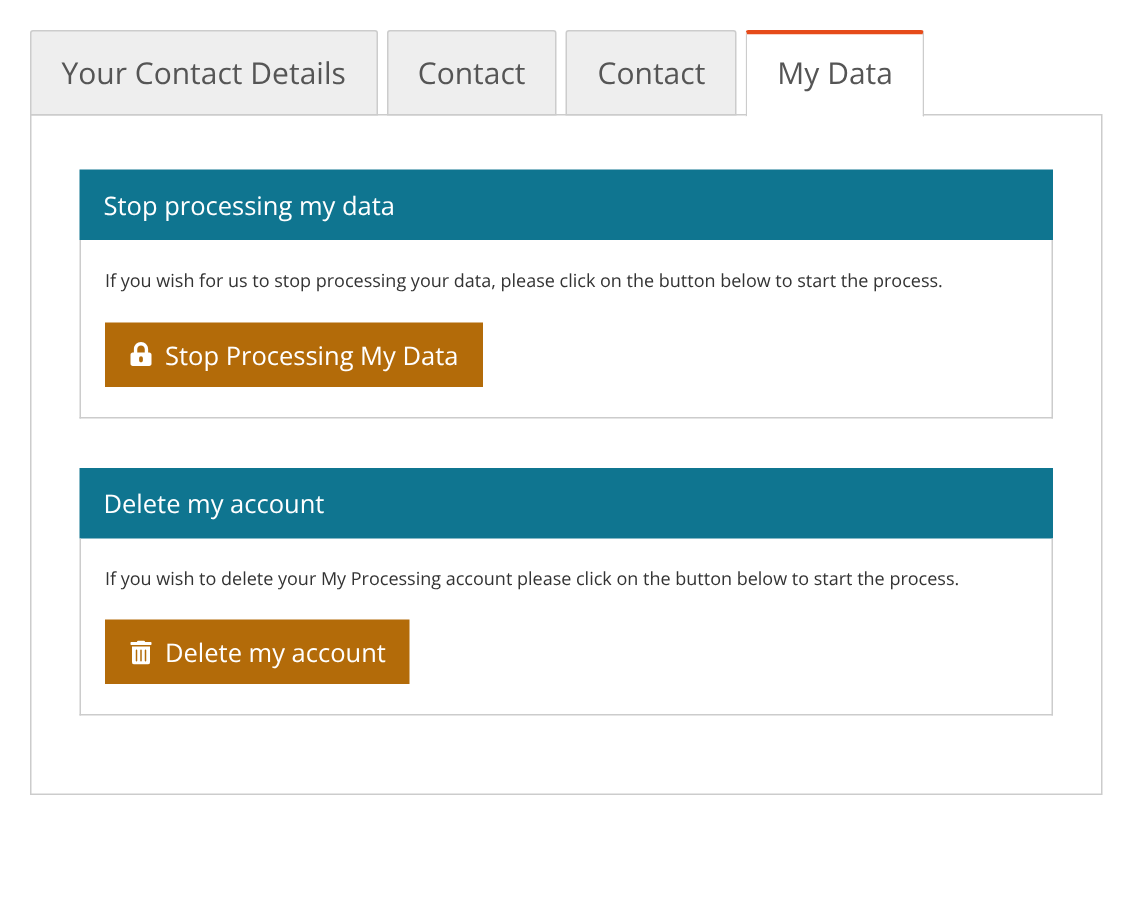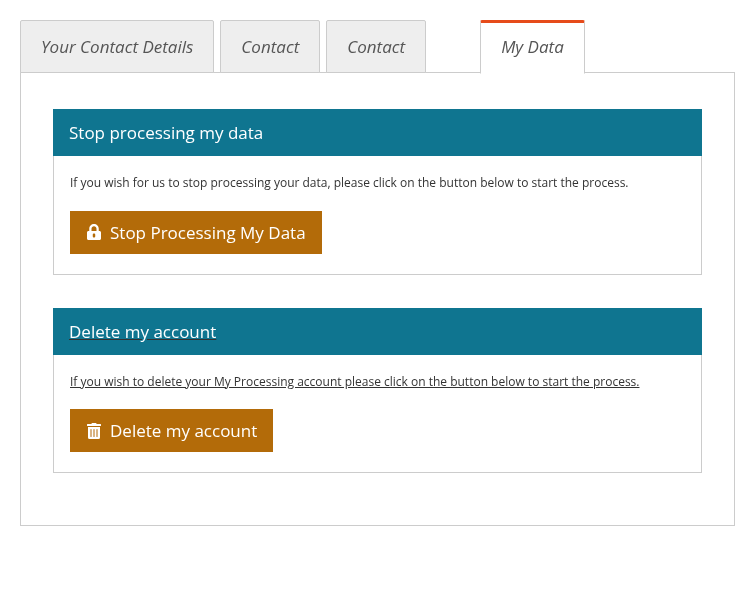--- a/index.html
+++ b/index.html
@@ -16,51 +16,48 @@
     }
     .tabs {
       display: flex;
       gap: 6px;
     }
     .tab {
       background: #eeeeee;
       border: 1px solid #cccccc;
       color: #555555;
       padding: 14px 20px;
-      font-size: 17px;
+      font-size: 20px;
       cursor: pointer;
       border-radius: 2px 2px 0 0;
       position: relative;
       top: 0;
-      font-style: italic;
     }
     .tab.active {
       background: #ffffff;
       border-top: 3px solid #e64b1a;
       border-left: 1px solid #cccccc;
       border-right: 1px solid #cccccc;
       border-bottom: 1px solid #ffffff;
       padding-top: 12px;
       color: #555555;
       margin-bottom: -1px;
       z-index: 2;
-      margin-left: 48px;
     }
     .tab-content {
       border: 1px solid #cccccc;
       border-top: 1px solid #cccccc;
       padding: 36px 32px 36px 32px;
       margin-top: -1px;
     }
     .panel {
       margin-bottom: 33px;
     }
     .panel:last-child {
       margin-bottom: 16px;
-      text-decoration: underline;
     }
     .panel-header {
       background: #0f7590;
       color: #ffffff;
       padding: 12px 16px;
       font-size: 17px;
       font-weight: 400;
     }
     .panel-body {
       border: 1px solid #cccccc;

